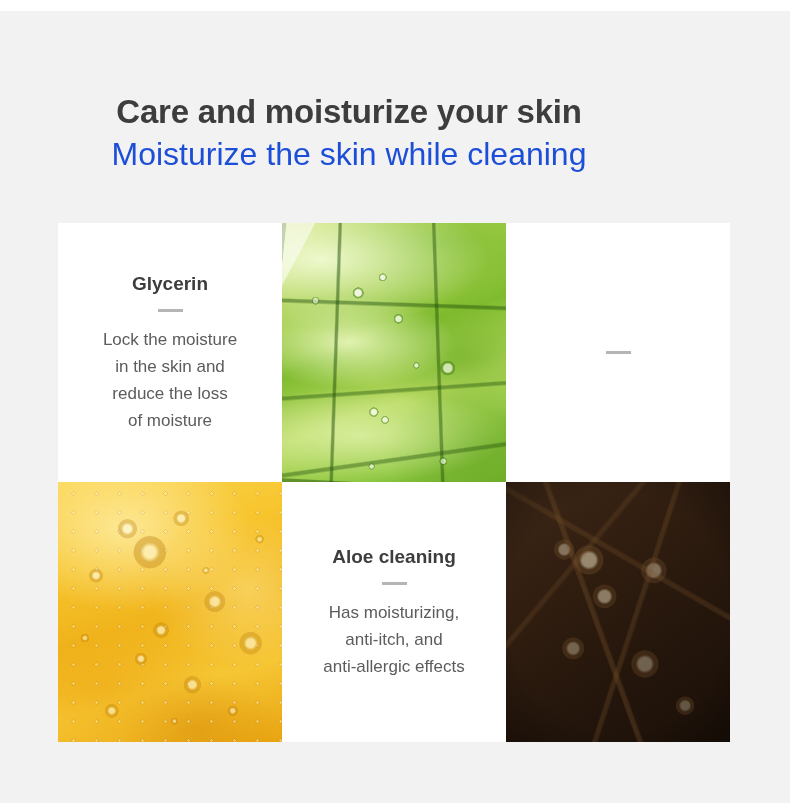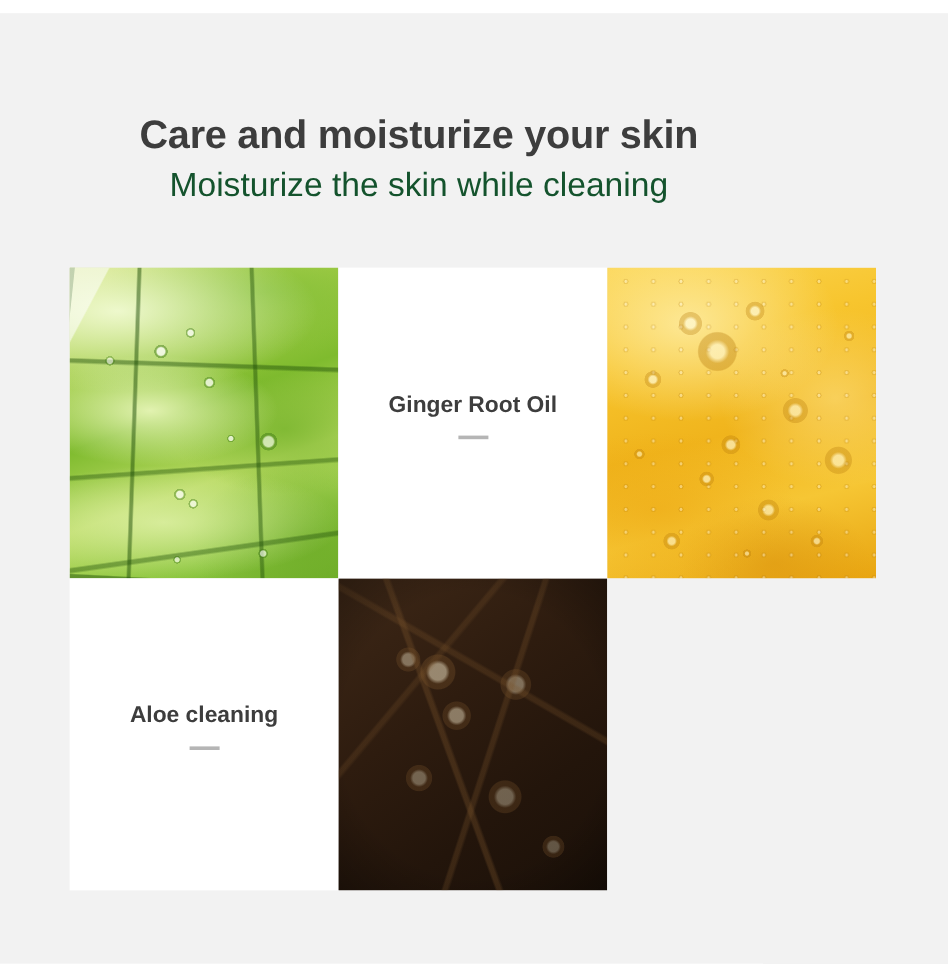--- a/index.html
+++ b/index.html
@@ -45,23 +45,23 @@
     font-size: 33px;
     font-weight: bold;
     color: #3d3d3d;
     letter-spacing: -0.2px;
     line-height: 40px;
   }
 
   .subhead {
     margin: 0;
     padding-top: 6px;
-    font-size: 28px;
+    font-size: 32px;
     font-weight: normal;
-    color: #14532d;
+    color: #1d4ed8;
     line-height: 32px;
   }
 
   
   .grid {
     position: absolute;
     left: 58px;
     top: 223px;
     width: 672px;
     height: 519px;
@@ -238,47 +238,57 @@
 <div class="page">
   <div class="page-bg"></div>
 
   <div class="header">
     <h1 class="headline">Care and moisturize your skin</h1>
     <p class="subhead">Moisturize the skin while cleaning</p>
   </div>
 
   <div class="grid">
 
+    <div class="cell cell-text">
+      <div class="cell-title">Glycerin</div>
+      <div class="divider"></div>
+      <div class="cell-body">Lock the moisture
+in the skin and
+reduce the loss
+of moisture</div>
+    </div>
 
     <div class="cell">
       <div class="photo photo-cucumber">
         <div class="layer base"></div>
         <div class="layer slices"></div>
         <div class="layer edges"></div>
         <div class="layer bubbles"></div>
       </div>
     </div>
 
     <div class="cell cell-text">
-      <div class="cell-title">Ginger Root Oil</div>
       <div class="divider"></div>
     </div>
 
     <div class="cell">
       <div class="photo photo-honey">
         <div class="layer base"></div>
         <div class="layer sheen"></div>
         <div class="layer fizz"></div>
         <div class="layer bubbles"></div>
       </div>
     </div>
 
     <div class="cell cell-text">
       <div class="cell-title">Aloe cleaning</div>
       <div class="divider"></div>
+      <div class="cell-body">Has moisturizing,
+anti-itch, and
+anti-allergic effects</div>
     </div>
 
     <div class="cell">
       <div class="photo photo-ginger">
         <div class="layer soil"></div>
         <div class="layer root"></div>
         <div class="layer knobs"></div>
         <div class="layer creases"></div>
         <div class="layer vignette"></div>
       </div>

